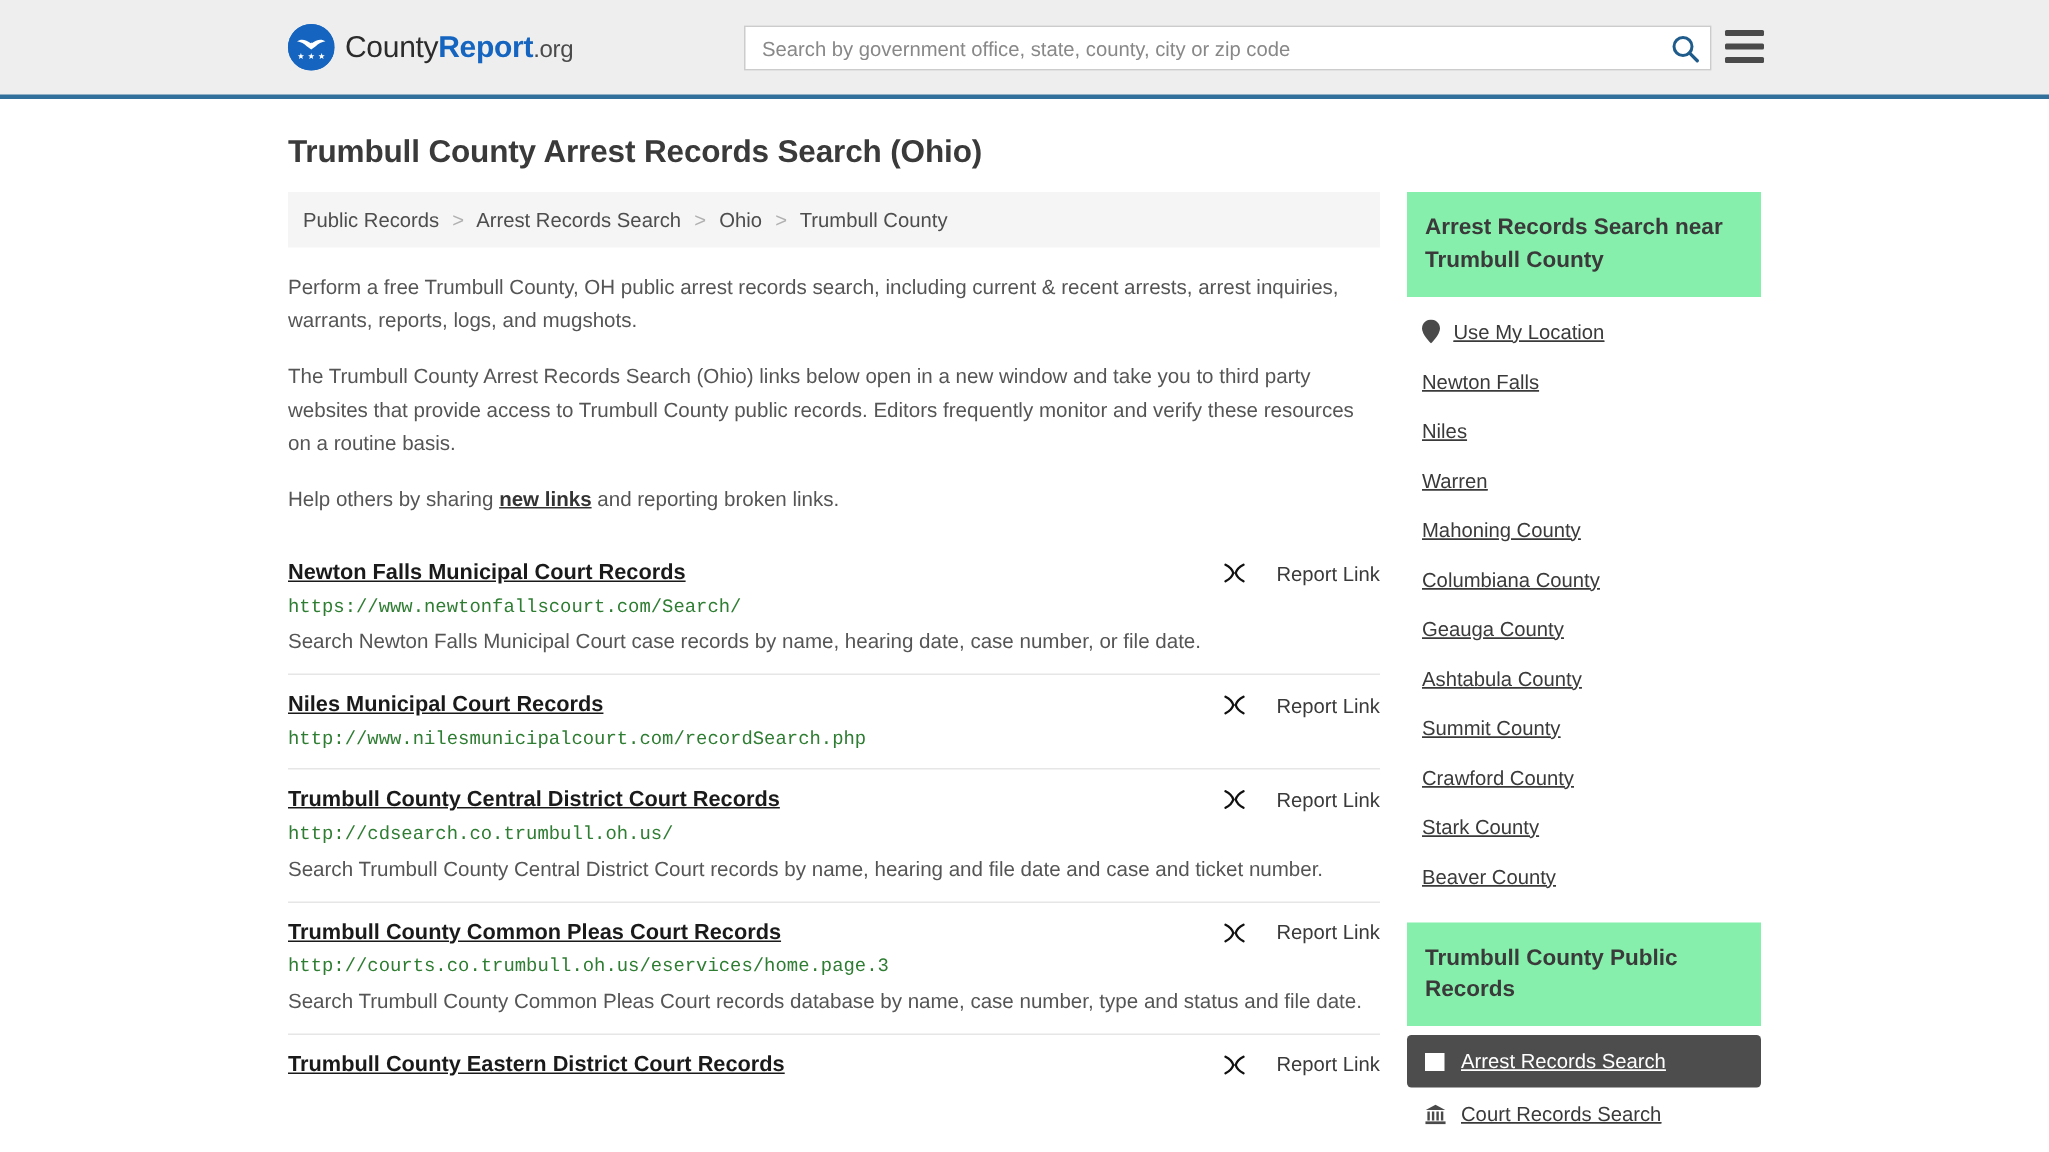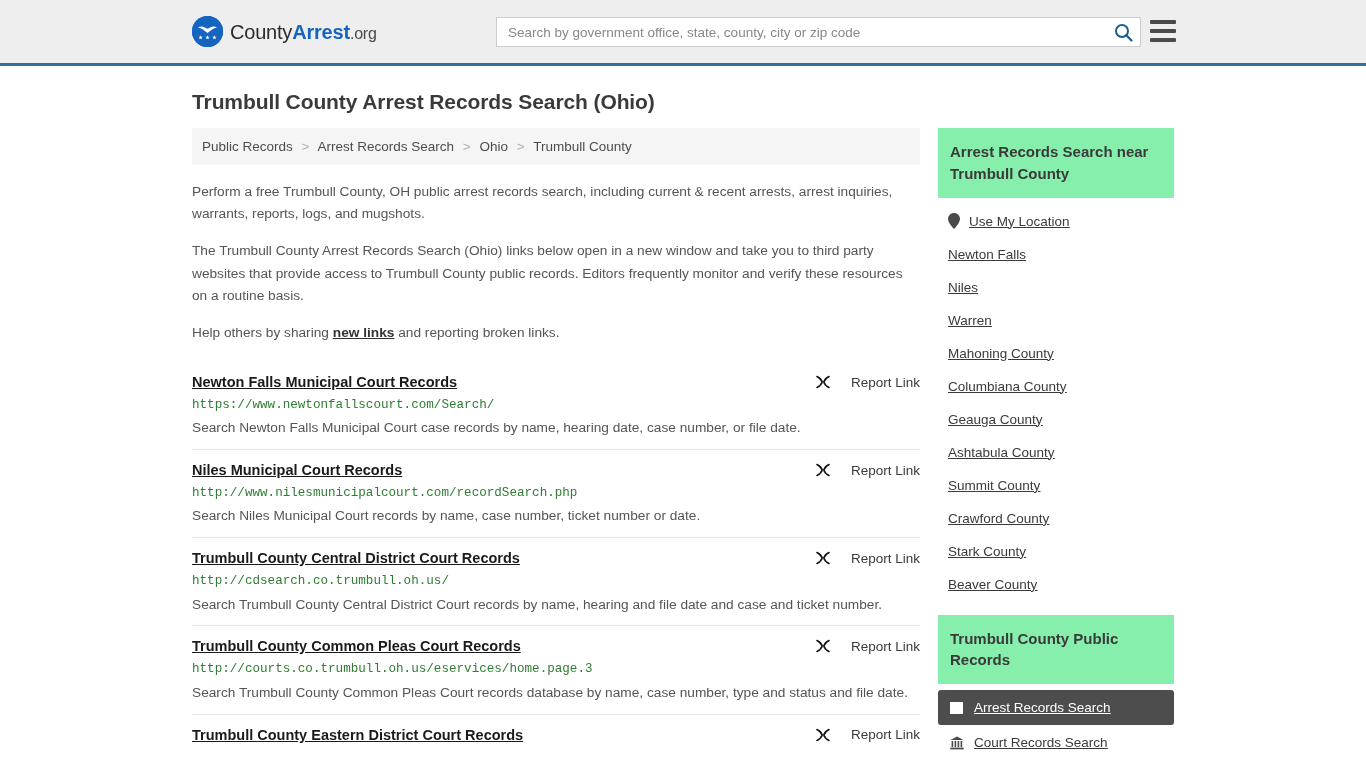--- a/index.html
+++ b/index.html
@@ -234,21 +234,21 @@
     <span class="logo-mark">
       <svg width="31" height="31" viewBox="0 0 31 31" aria-hidden="true">
         <circle cx="15.5" cy="15.5" r="15.5" fill="#1565c0"></circle>
         <path d="M6 11.5 C9 9.5 12 10.5 15.5 13 C19 10.5 22 9.5 25 11.5 C22.5 12 20 13.2 18.5 14.8 L15.5 17 L12.5 14.8 C11 13.2 8.5 12 6 11.5 Z" fill="#ffffff"></path>
         <path d="M15.5 12.2 l1.1 2.1 -1.1 2.4 -1.1 -2.4 Z" fill="#ffffff"></path>
         <path d="M8.6 19.3 l0.55 1.45 1.55 0.06 -1.22 0.96 0.43 1.49 -1.31 -0.84 -1.31 0.84 0.43 -1.49 -1.22 -0.96 1.55 -0.06 Z" fill="#ffffff"></path>
         <path d="M15.5 19.3 l0.55 1.45 1.55 0.06 -1.22 0.96 0.43 1.49 -1.31 -0.84 -1.31 0.84 0.43 -1.49 -1.22 -0.96 1.55 -0.06 Z" fill="#ffffff"></path>
         <path d="M22.4 19.3 l0.55 1.45 1.55 0.06 -1.22 0.96 0.43 1.49 -1.31 -0.84 -1.31 0.84 0.43 -1.49 -1.22 -0.96 1.55 -0.06 Z" fill="#ffffff"></path>
       </svg>
     </span>
-    <span class="brand-text"><span class="brand-county">County</span><span class="brand-office">Arrest</span><span class="brand-org">.org</span></span>
+    <span class="brand-text"><span class="brand-county">County</span><span class="brand-office">Report</span><span class="brand-org">.org</span></span>
   </a>
 
   <div class="search-wrap">
     <input class="search-input" type="text" placeholder="Search by government office, state, county, city or zip code" style="">
     <button class="search-btn">
       <svg width="19" height="19" viewBox="0 0 19 19" aria-hidden="true">
         <circle cx="8" cy="8" r="6" fill="none" stroke="#1f5c8b" stroke-width="2"></circle>
         <line x1="12.3" y1="12.3" x2="17.5" y2="17.5" stroke="#1f5c8b" stroke-width="2.2" stroke-linecap="round"></line>
       </svg>
     </button>
@@ -309,21 +309,20 @@
             <span class="report-link">
               <span class="icon">
                 <svg width="16" height="16" viewBox="0 0 16 16" aria-hidden="true">
                   <path d="M2 2.5 C5 4 6.6 6 7.2 8 M14 2.5 C11 4 9.4 6 8.8 8 M2 13.5 C5 12 6.6 10 7.2 8 M14 13.5 C11 12 9.4 10 8.8 8" fill="none" stroke="#111111" stroke-width="1.6" stroke-linecap="round"></path>
                 </svg>
               </span>
               <span class="report-link-label">Report Link</span>
             </span>
           </div>
           <div class="listing-url">http://www.nilesmunicipalcourt.com/recordSearch.php</div>
-          <div class="listing-desc">Search Niles Municipal Court records by name, case number, ticket number or date.</div>
         </div>
 
         <div class="listing">
           <div class="listing-head">
             <a class="listing-title" href="#">Trumbull County Central District Court Records</a>
             <span class="report-link">
               <span class="icon">
                 <svg width="16" height="16" viewBox="0 0 16 16" aria-hidden="true">
                   <path d="M2 2.5 C5 4 6.6 6 7.2 8 M14 2.5 C11 4 9.4 6 8.8 8 M2 13.5 C5 12 6.6 10 7.2 8 M14 13.5 C11 12 9.4 10 8.8 8" fill="none" stroke="#111111" stroke-width="1.6" stroke-linecap="round"></path>
                 </svg>

